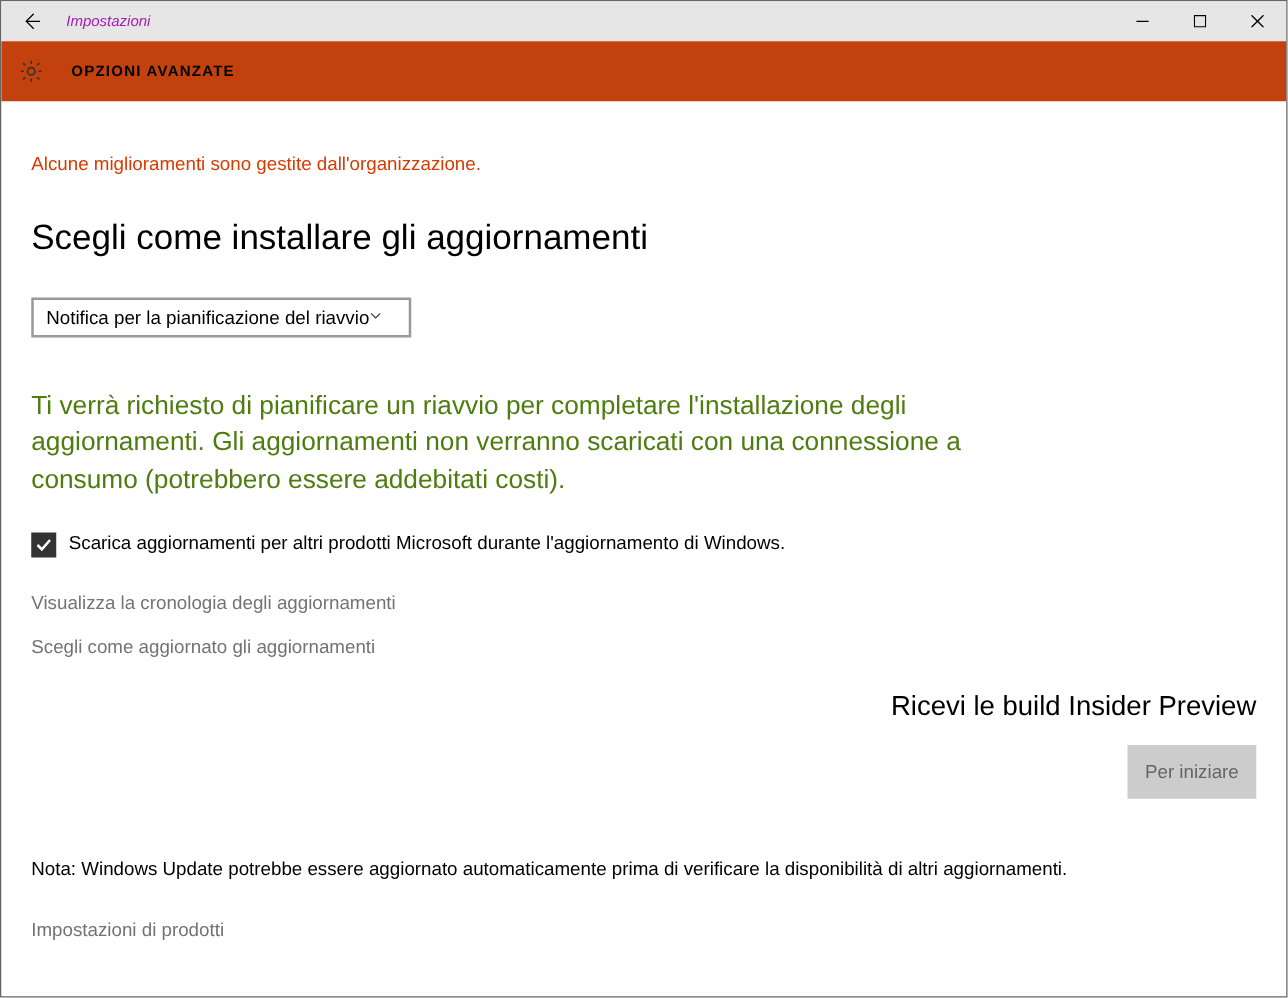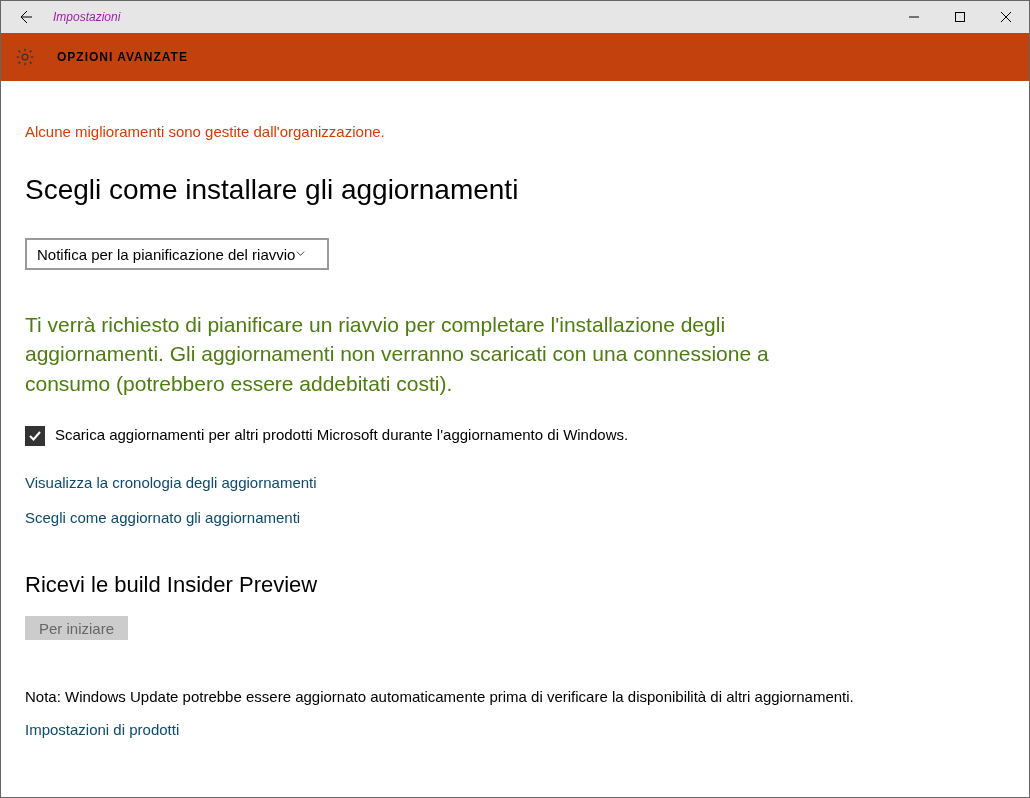--- a/index.html
+++ b/index.html
@@ -126,45 +126,45 @@
     justify-content: center;
     margin-right: 10px;
     cursor: pointer;
   }
   .checkbox svg { width: 14px; height: 14px; }
   .checkbox-label {
     font-size: 15px;
   }
   .link {
     font-size: 15px;
-    color: #0c4a6e;
+    color: #737373;
     cursor: pointer;
     margin-bottom: 18px;
     display: block;
   }
-  .gap-section { margin-top: 46px; }
+  .gap-section { margin-top: 26px; text-align: right; }
   .button {
     background: #cccccc;
     border: none;
-    height: 24px;
+    height: 43px;
     padding: 0 14px;
     font-size: 15px;
     color: #666;
     cursor: pointer;
     display: inline-flex;
     align-items: center;
   }
   .para {
     font-size: 15px;
     margin-bottom: 16px;
   }
   .note {
     font-size: 15px;
     margin-top: 48px;
-    margin-bottom: 16px;
+    margin-bottom: 32px;
   }
 </style>
 </head>
 <body>
 
 <div class="titlebar">
   <div class="titlebar-back">
     <svg viewBox="0 0 16 16" fill="none" stroke="#000" stroke-width="1">
       <path d="M10 2 L4 8 L10 14"></path>
       <path d="M4 8 L15 8"></path>

